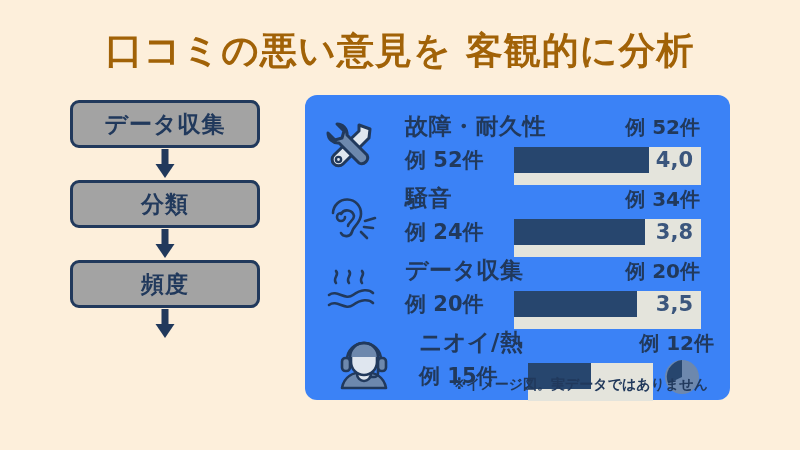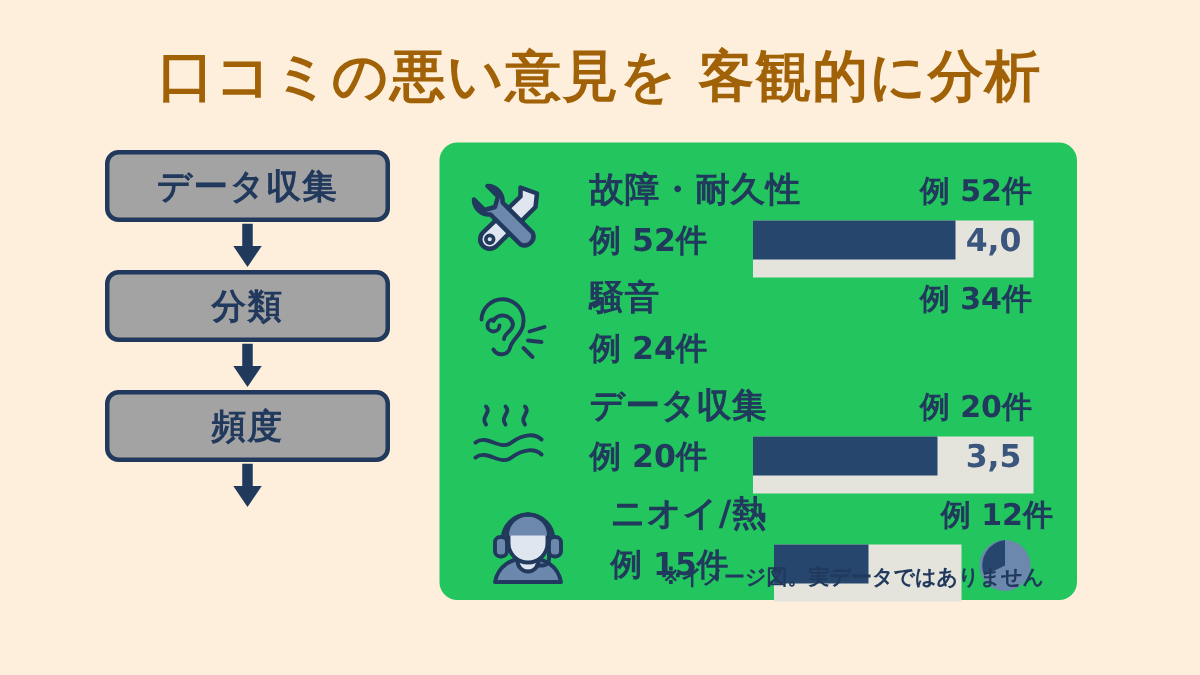--- a/index.html
+++ b/index.html
@@ -57,25 +57,25 @@
     height: 32px;
     display: flex;
     align-items: center;
     justify-content: center;
   }
   .flow-arrow svg { display: block; }
 
   
   .card {
     position: absolute;
-    left: 293px;
+    left: 305px;
     top: 95px;
     width: 425px;
     height: 305px;
-    background: #22c55e;
+    background: #3b82f6;
     border-radius: 12px;
   }
 
   .row {
     position: absolute;
     left: 0;
     width: 425px;
     height: 72px;
   }
   .row-1 { top: 14px; }
@@ -242,20 +242,26 @@
           <path d="M22 26 a4 4 0 1 0 4 4"></path>
           <path d="M46 34 L56 31"></path>
           <path d="M45 40 L54 41"></path>
           <path d="M42 45 L48 51"></path>
         </g>
       </svg>
     </div>
     <div class="row-title">騒音</div>
     <div class="row-count-right">例 34件</div>
     <div class="row-count-left">例 24件</div>
+    <div class="bar-wrap" style="width:187px;">
+      <div class="bar-track">
+        <div class="bar-fill" style="width:70%;"></div>
+        <div class="bar-value">3,8</div>
+      </div>
+    </div>
   </div>
 
   <div class="row row-3">
     <div class="row-icon">
       <svg viewBox="0 0 62 62" aria-hidden="true">
         <g fill="none" stroke="#21395c" stroke-width="2.6" stroke-linecap="round">
           <path d="M17 12 c4 4 -4 7 0 12"></path>
           <path d="M30 12 c4 4 -4 7 0 12"></path>
           <path d="M43 12 c4 4 -4 7 0 12"></path>
           <path d="M10 36 c8-6 16 6 24 0 s16-6 20-2"></path>

